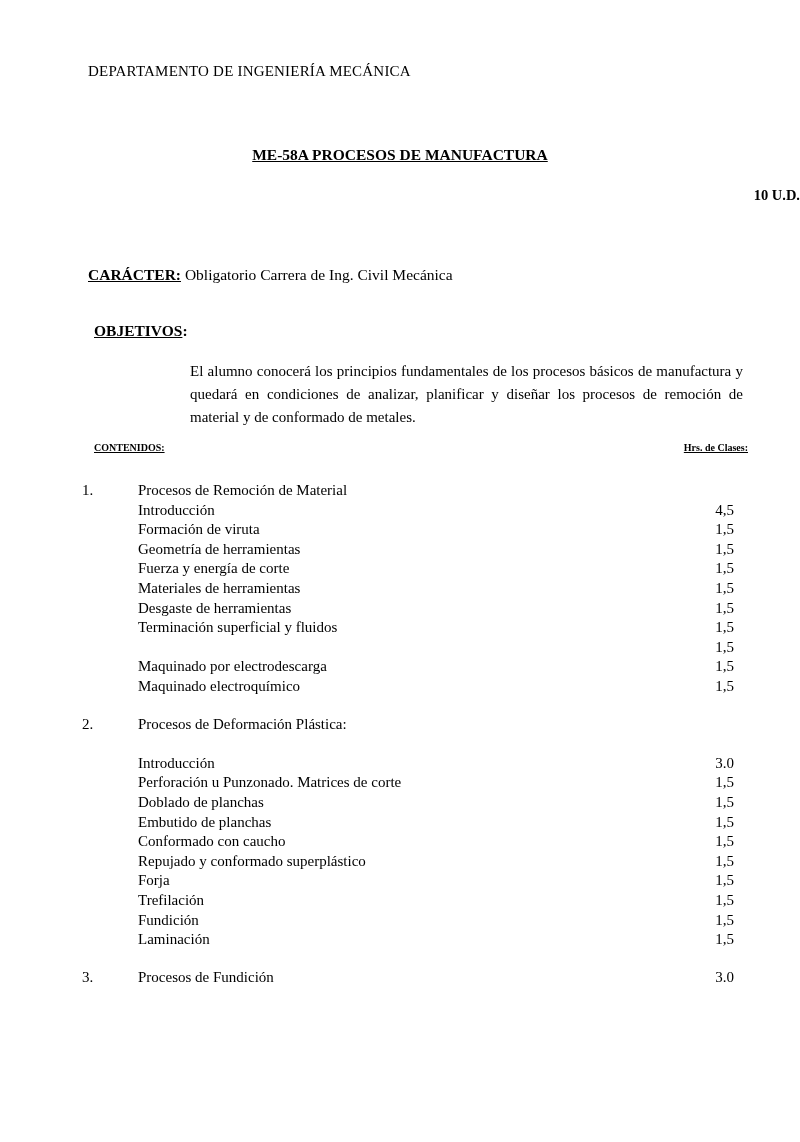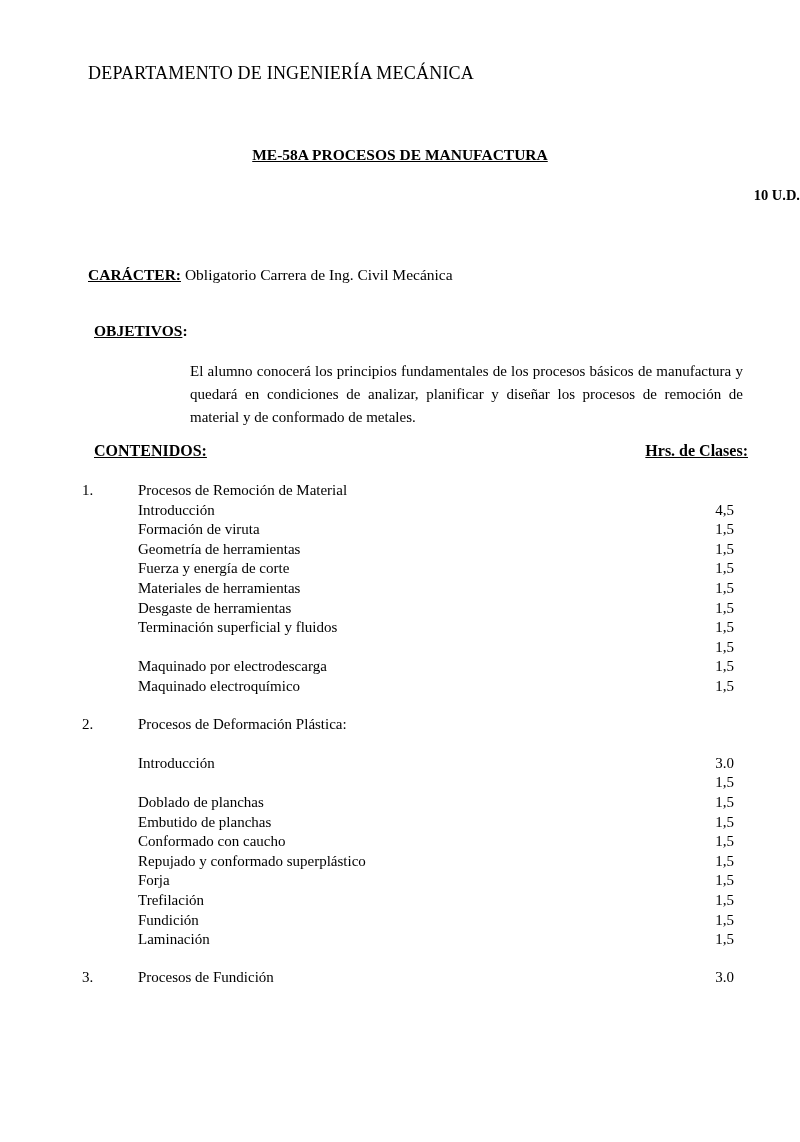--- a/index.html
+++ b/index.html
@@ -19,21 +19,21 @@
     position: absolute;
     left: 0; top: 0;
     width: 800px;
     height: 1142px;
     background: #ffffff;
   }
   .dept {
     position: absolute;
     left: 88px;
     top: 63px;
-    font-size: 18px;
+    font-size: 15px;
     letter-spacing: 0.2px;
   }
   .course-title {
     position: absolute;
     left: 0;
     top: 146px;
     width: 800px;
     text-align: center;
     font-size: 15.5px;
     font-weight: bold;
@@ -94,21 +94,21 @@
     width: 553px;
     font-size: 15px;
     line-height: 23px;
     text-align: justify;
   }
   .contenidos-row {
     position: absolute;
     left: 94px;
     top: 442px;
     width: 654px;
-    font-size: 16px;
+    font-size: 10px;
     font-weight: bold;
   }
   .contenidos-row .label,
   .contenidos-row .hrs {
     text-decoration: underline;
   }
   .contenidos-row .hrs {
     position: absolute;
     right: 0;
     top: 0;
@@ -235,20 +235,21 @@
       </div>
       <div class="section" style="top: 715.6px;">
         <div class="sec-num">2.</div>
         <div class="sec-title">Procesos de Deformación Plástica:</div>
         <div class="items" style="top: 39.2px;">
           <div class="item">
             <span class="txt">Introducción</span>
             <span class="hrs">3.0</span>
           </div>
           <div class="item">
+            <span class="txt">Perforación u Punzonado.  Matrices de corte</span>
             <span class="hrs">1,5</span>
           </div>
           <div class="item">
             <span class="txt">Doblado de planchas</span>
             <span class="hrs">1,5</span>
           </div>
           <div class="item">
             <span class="txt">Embutido de planchas</span>
             <span class="hrs">1,5</span>
           </div>

